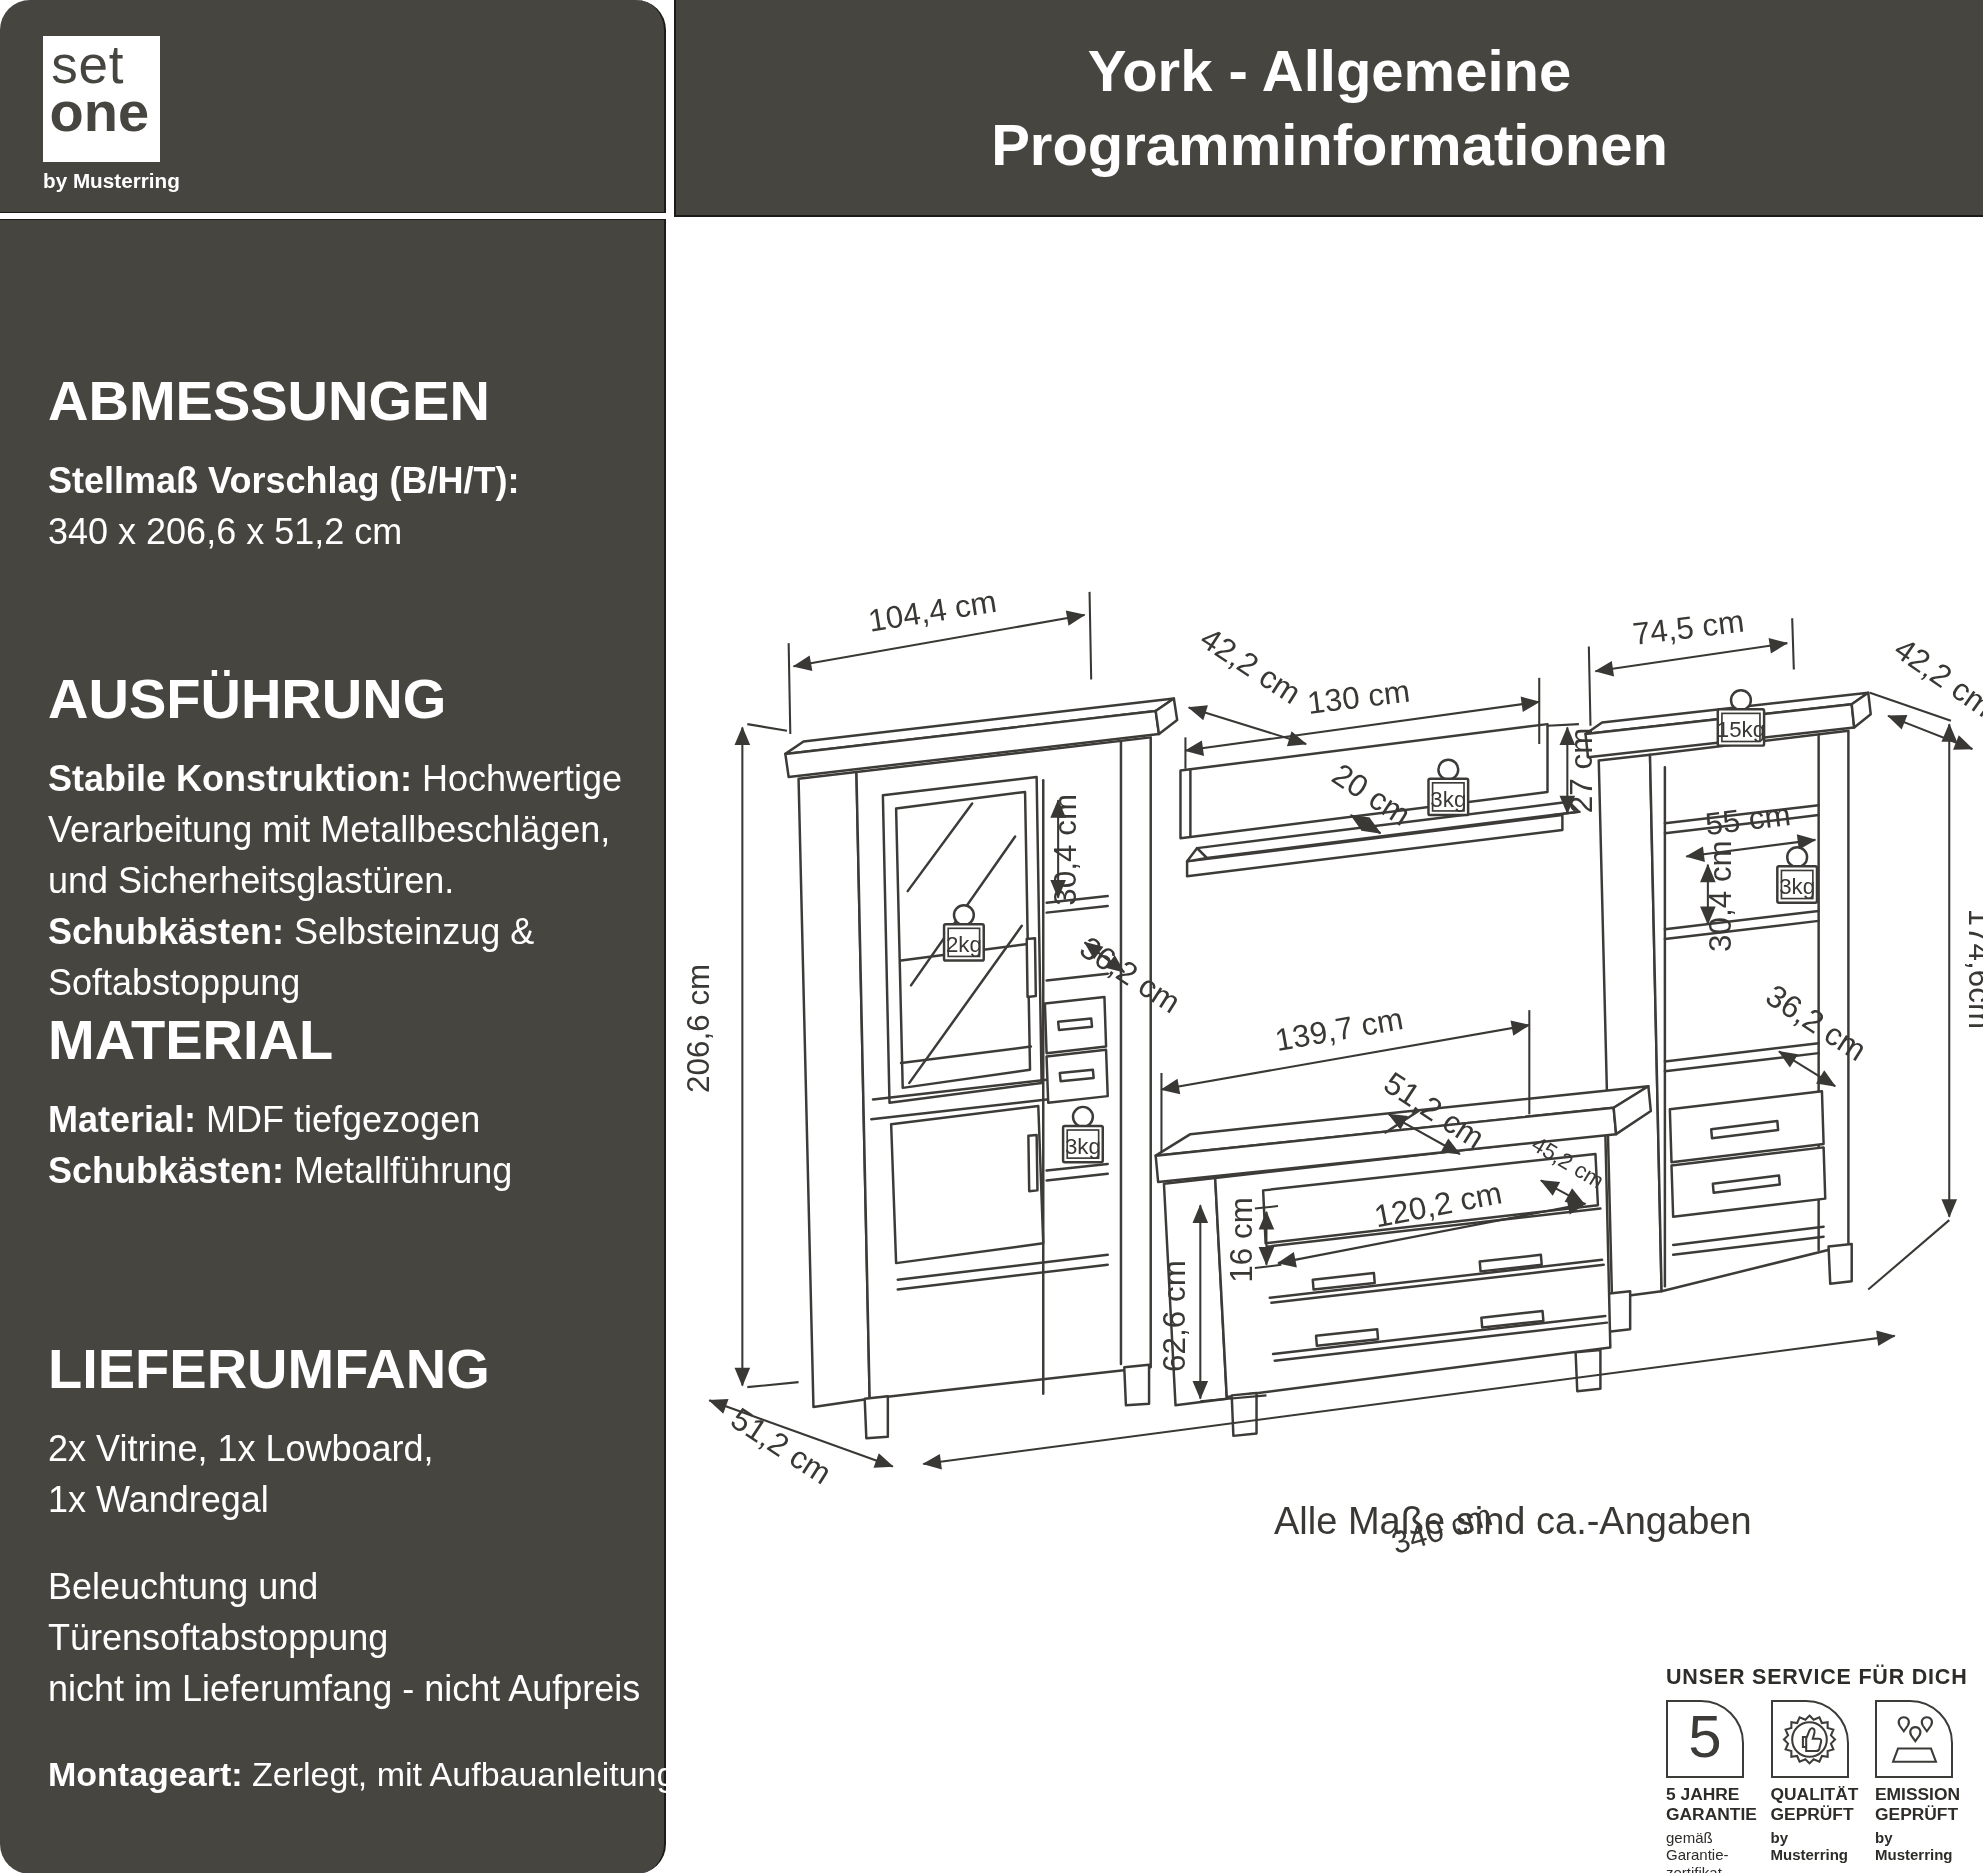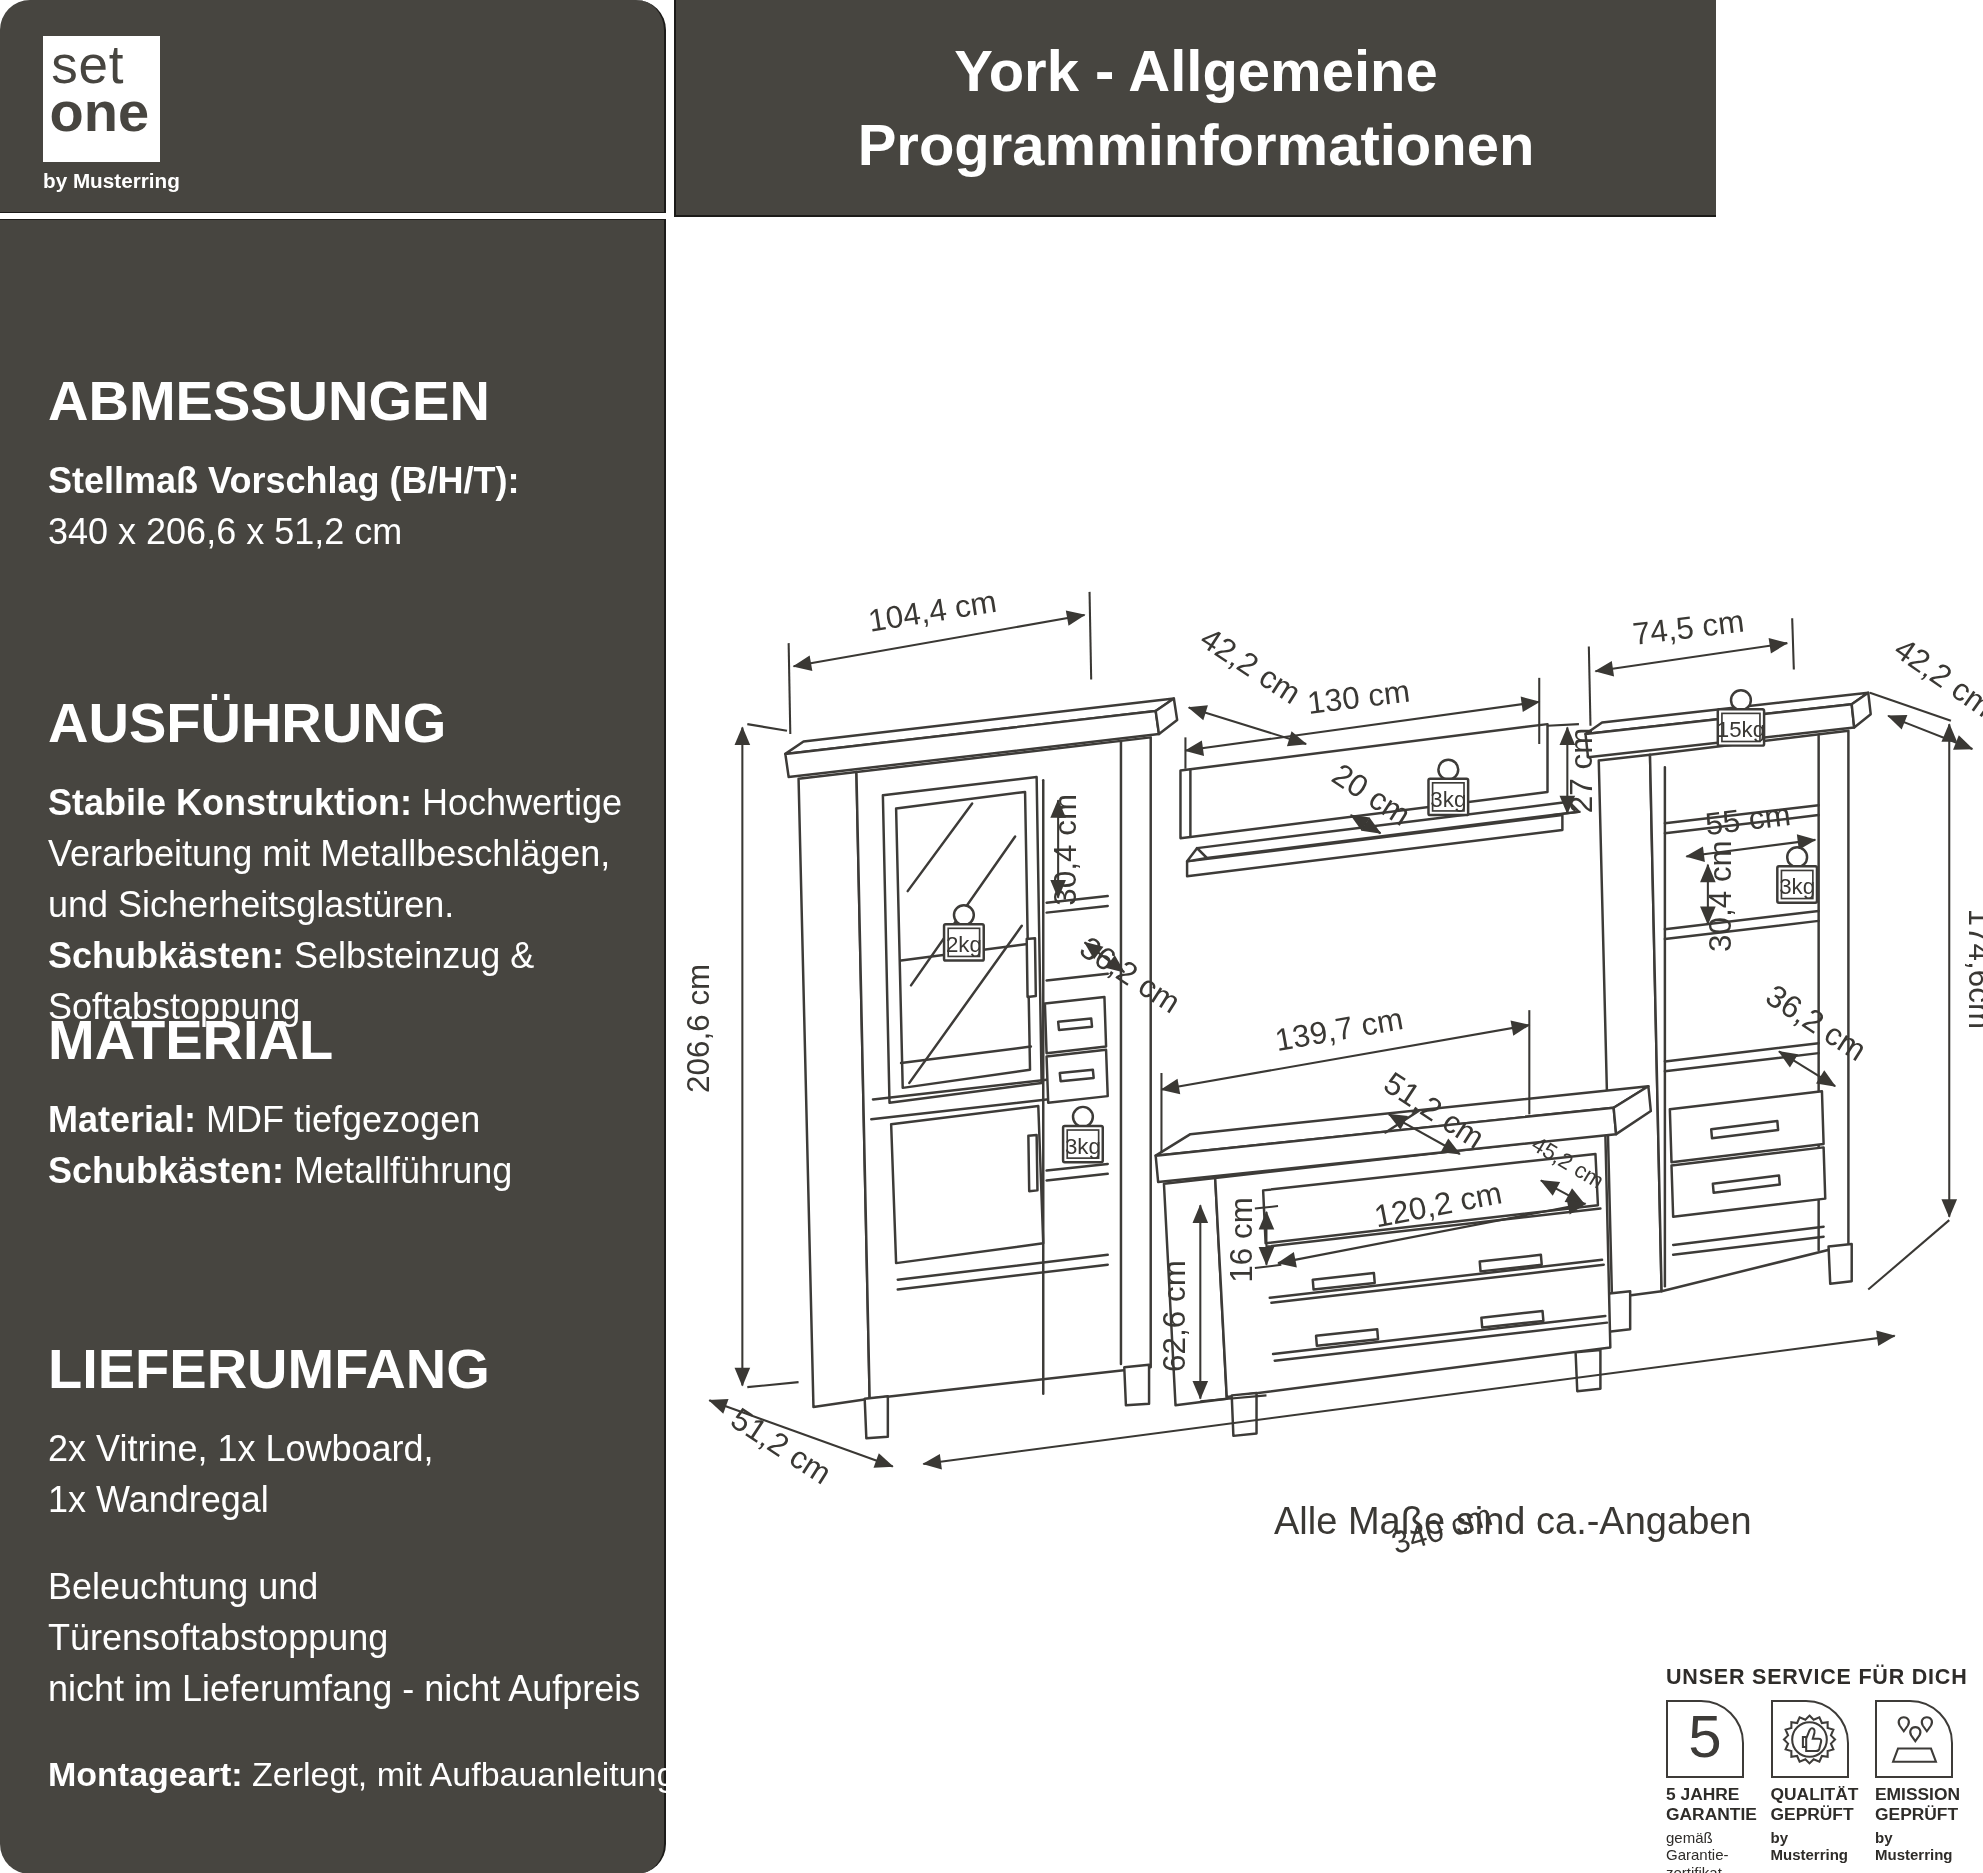--- a/index.html
+++ b/index.html
@@ -1,21 +1,21 @@
 <!DOCTYPE html>
 <html style="font-size:13.2px"><head>
 <meta charset="utf-8">
 <style>
   html,body{margin:0;padding:0;background:#ffffff;}
   .page{position:relative;width:1984px;height:1874px;background:#ffffff;overflow:hidden;
         font-family:"Liberation Sans", sans-serif;color:#3a3834;}
   
   .sidebar{position:absolute;left:0;top:0;width:666px;height:1874px;background:#474540;
            border-right:2.5px solid #1c1b19;box-sizing:border-box;border-radius:30px;}
-  .header{position:absolute;left:674px;top:0;width:1042px;height:217px;background:#474540;
+  .header{position:absolute;left:674px;top:0;width:1309px;height:217px;background:#474540;
           border-left:2.5px solid #1c1b19;border-bottom:2.5px solid #1c1b19;box-sizing:border-box;
           display:flex;flex-direction:column;align-items:center;justify-content:center;}
   .header .title{color:#fff;font-weight:bold;font-size:58px;line-height:1.26;text-align:center;}
   .sidebar-divider{position:absolute;left:0;top:212px;width:666px;height:8.3px;background:#fff;
            border-top:1.7px solid #1c1b19;border-bottom:1.7px solid #1c1b19;box-sizing:border-box;}
   
   .logo-box{position:absolute;left:43px;top:36px;width:117px;height:126px;background:#ffffff;}
   .logo-set{position:absolute;left:8.3px;top:1.7px;font-size:53px;font-weight:400;letter-spacing:0.8px;
             color:#474540;line-height:1;}
   .logo-one{position:absolute;left:6.6px;top:48px;font-size:56px;font-weight:bold;color:#474540;line-height:1;}
@@ -56,21 +56,21 @@
       <div class="logo-one">one</div>
     </div>
     <div class="logo-sub">by Musterring</div>
 
     <div class="sec" style="top:368px;">
       <h2>ABMESSUNGEN</h2>
       <p class="b">Stellmaß Vorschlag (B/H/T):</p>
       <p>340 x 206,6 x 51,2 cm</p>
     </div>
 
-    <div class="sec" style="top:666px;margin-top:24px;">
+    <div class="sec" style="top:666px;">
       <h2>AUSFÜHRUNG</h2>
       <p><span class="b">Stabile Konstruktion:</span><span> Hochwertige Verarbeitung mit Metallbeschlägen, und Sicherheitsglastüren.</span><br>
       <span class="b">Schubkästen:</span><span> Selbsteinzug &amp; Softabstoppung</span></p>
     </div>
 
     <div class="sec" style="top:1007px;">
       <h2>MATERIAL</h2>
       <p><span class="b">Material:</span><span> MDF tiefgezogen</span></p>
       <p><span class="b">Schubkästen:</span><span> Metallführung</span></p>
     </div>

